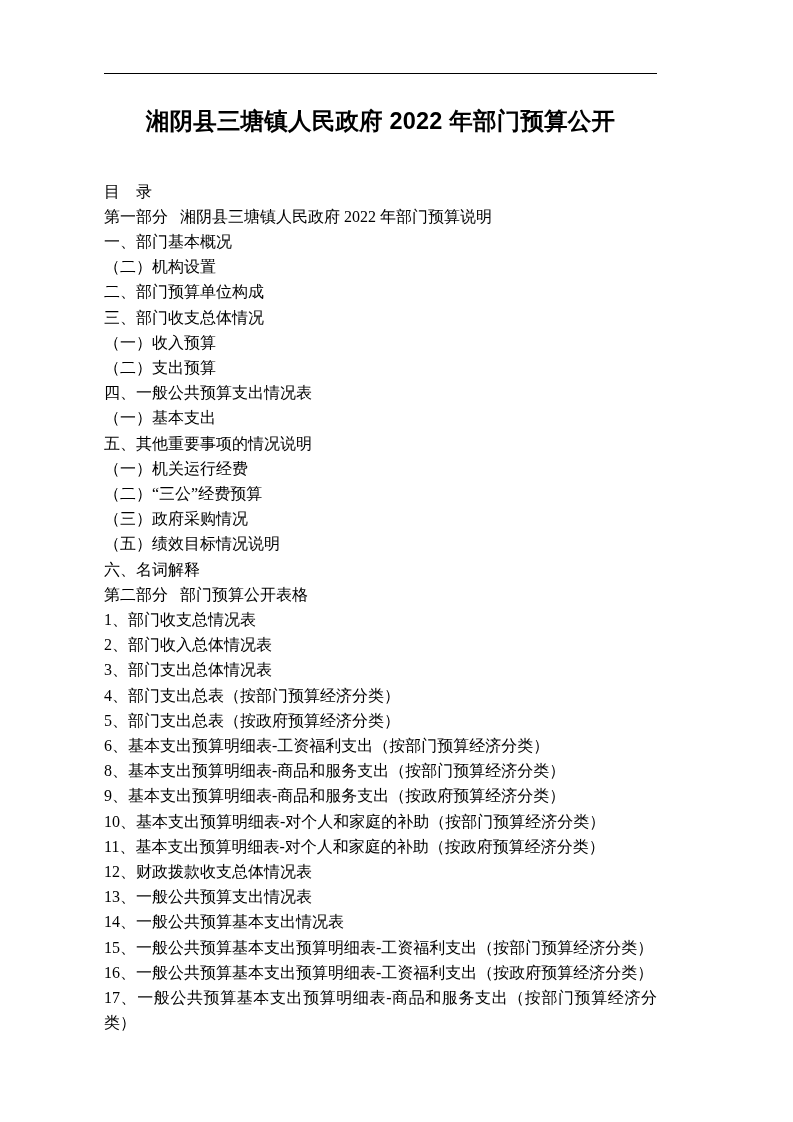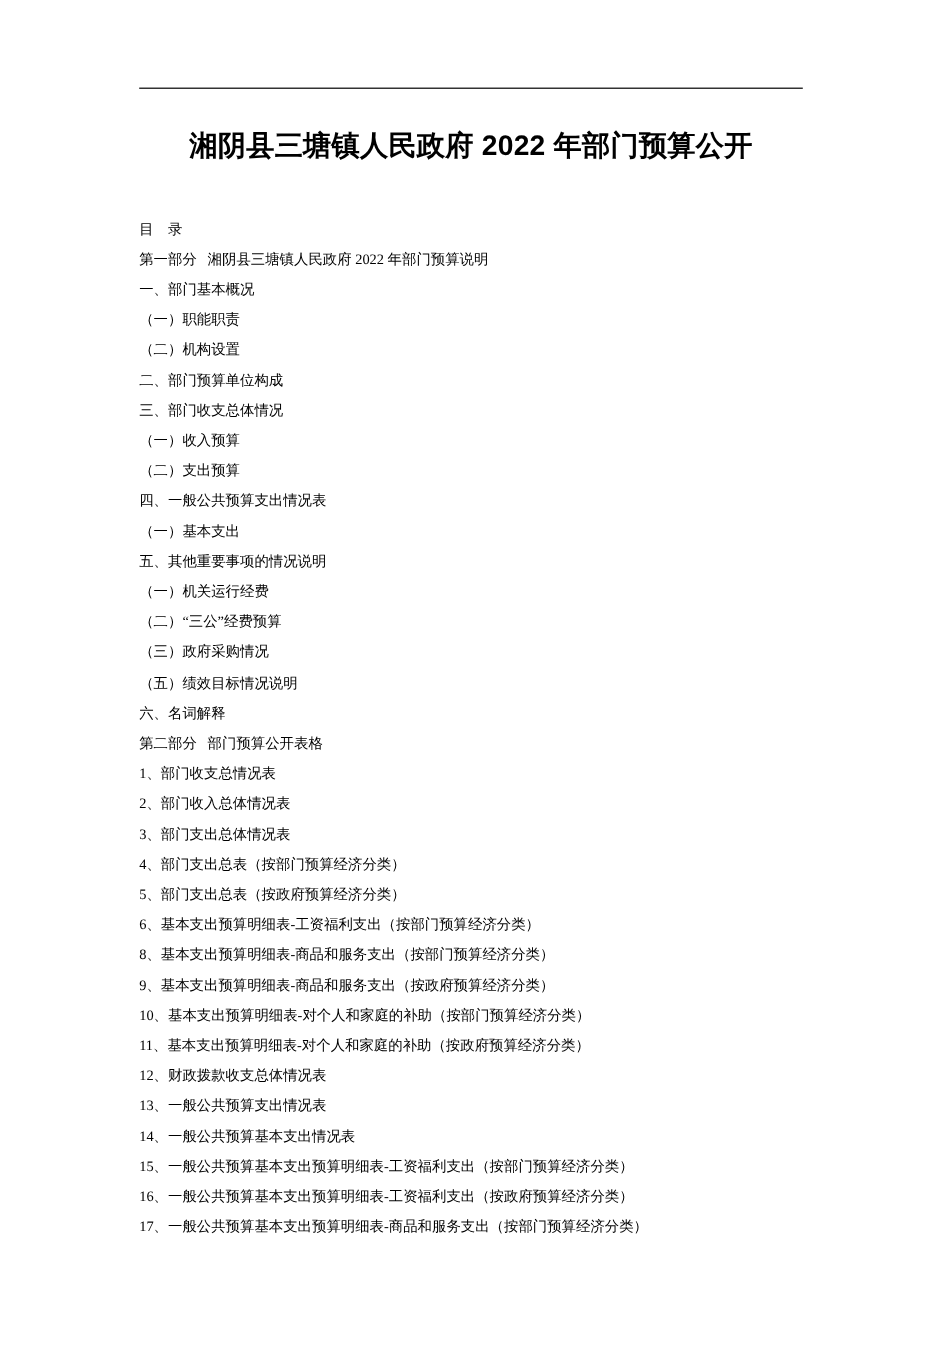--- a/index.html
+++ b/index.html
@@ -15,21 +15,21 @@
     width: 793px;
     height: 1122px;
     box-sizing: border-box;
     background: #ffffff;
     position: relative;
     margin: 0 auto;
     overflow: hidden;
   }
   .content {
     position: absolute;
-    left: 116px;
+    left: 104px;
     top: 0;
     width: 553px;
   }
   .top-rule {
     margin-top: 73px;
     border-top: 1px solid #000000;
     width: 553px;
     height: 0;
   }
   .doc-title {
@@ -38,21 +38,21 @@
     font-size: 23.5px;
     font-weight: bold;
     font-family: "Liberation Sans", "DejaVu Sans", sans-serif;
     letter-spacing: 0.2px;
     line-height: 1.3;
   }
   .toc {
     margin-top: 42px;
   }
   .toc-line {
-    font-size: 12px;
+    font-size: 16px;
     line-height: 25.2px;
     font-family: "Liberation Serif", "DejaVu Serif", serif;
     white-space: pre-wrap;
     text-align: justify;
   }
 </style>
 </head>
 <body>
 
 <div class="page">
@@ -60,21 +60,20 @@
 
     <div class="top-rule"></div>
 
     <div class="doc-title">湘阴县三塘镇人民政府 2022 年部门预算公开</div>
 
     <div class="toc">
       <div class="toc-line">目    录</div>
 
       <div class="toc-line">第一部分   湘阴县三塘镇人民政府 2022 年部门预算说明</div>
       <div class="toc-line">一、部门基本概况</div>
-      <div class="toc-line">（一）职能职责</div>
       <div class="toc-line">（二）机构设置</div>
       <div class="toc-line">二、部门预算单位构成</div>
       <div class="toc-line">三、部门收支总体情况</div>
       <div class="toc-line">（一）收入预算</div>
       <div class="toc-line">（二）支出预算</div>
       <div class="toc-line">四、一般公共预算支出情况表</div>
       <div class="toc-line">（一）基本支出</div>
       <div class="toc-line">五、其他重要事项的情况说明</div>
       <div class="toc-line">（一）机关运行经费</div>
       <div class="toc-line">（二）“三公”经费预算</div>

